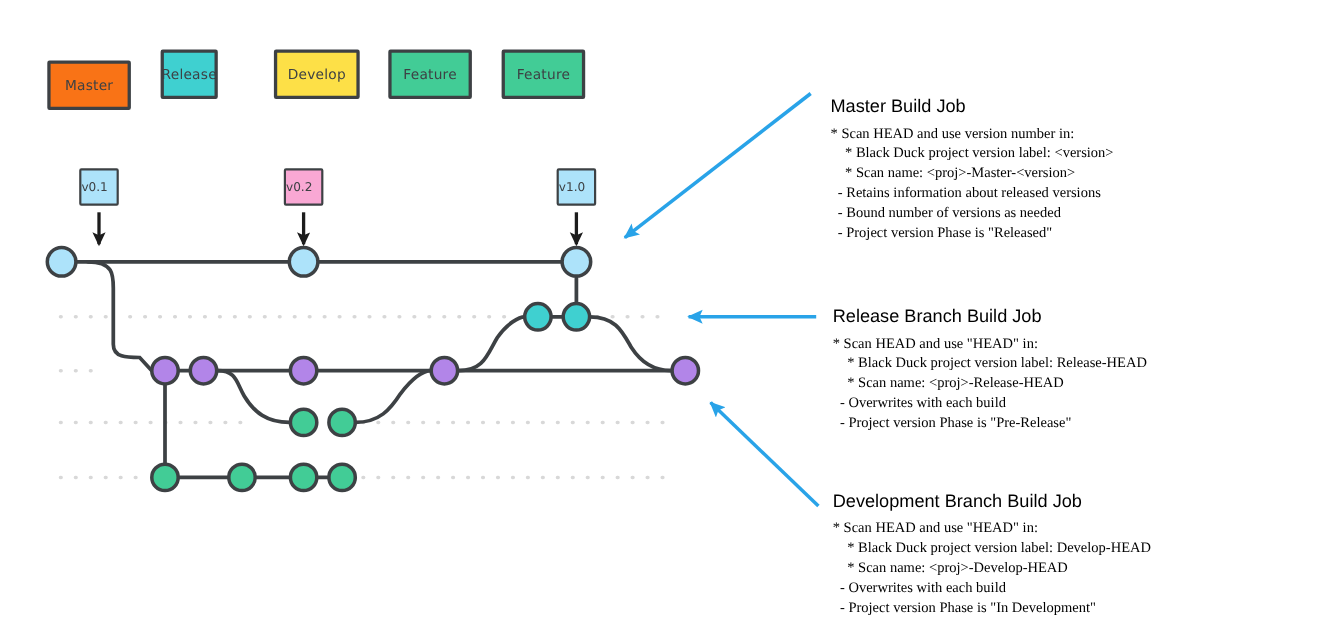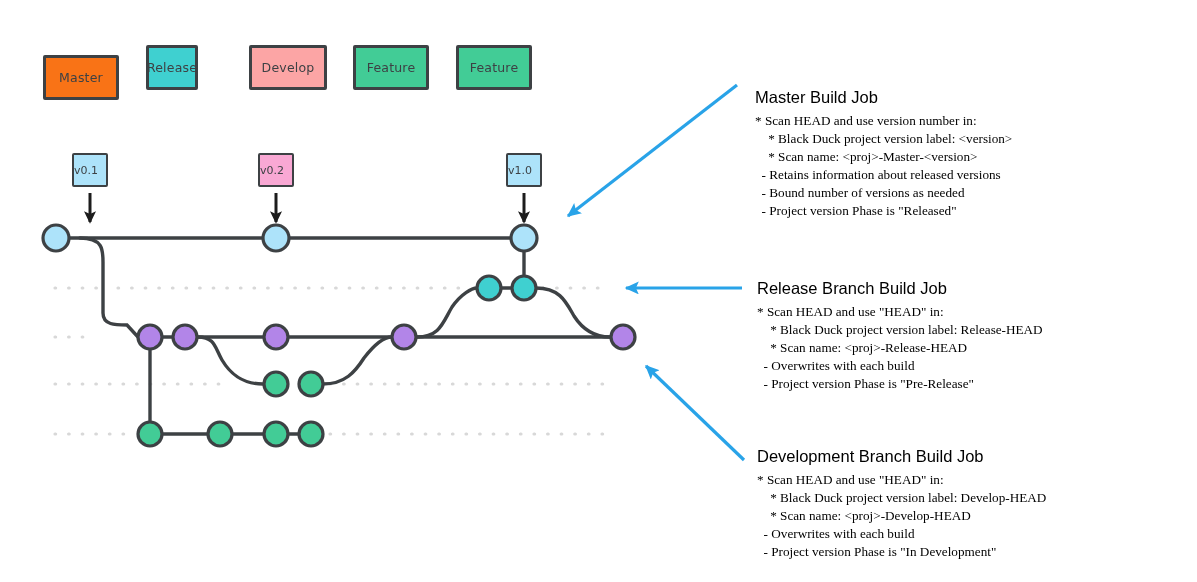--- a/index.html
+++ b/index.html
@@ -142,21 +142,21 @@
     </g>
 </svg>
 
 <div id="legend-layer">
     <div class="legend-box" style="left: 43px; top: 55px; width: 76px; height: 45px; background: #f97316;">
       <span>Master</span>
     </div>
     <div class="legend-box" style="left: 146px; top: 45px; width: 52px; height: 45px; background: rgb(63, 208, 208);">
       <span>Release</span>
     </div>
-    <div class="legend-box" style="left: 249px; top: 45px; width: 78px; height: 45px; background: #fca5a5;">
+    <div class="legend-box" style="left: 249px; top: 45px; width: 78px; height: 45px; background: #fde047;">
       <span>Develop</span>
     </div>
     <div class="legend-box" style="left: 353px; top: 45px; width: 76px; height: 45px; background: rgb(66, 204, 150);">
       <span>Feature</span>
     </div>
     <div class="legend-box" style="left: 456px; top: 45px; width: 76px; height: 45px; background: rgb(66, 204, 150);">
       <span>Feature</span>
     </div>
   </div>
 <div id="tag-layer">

